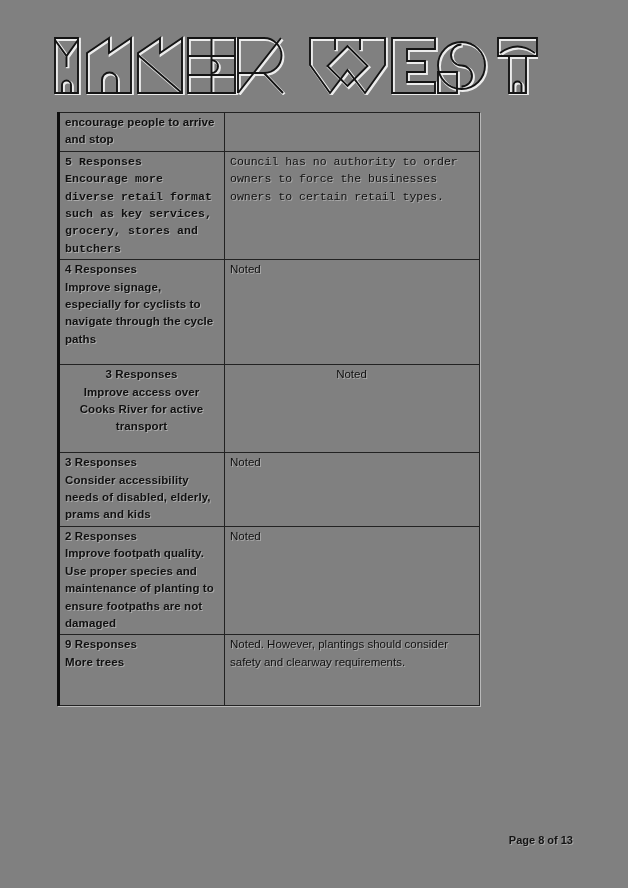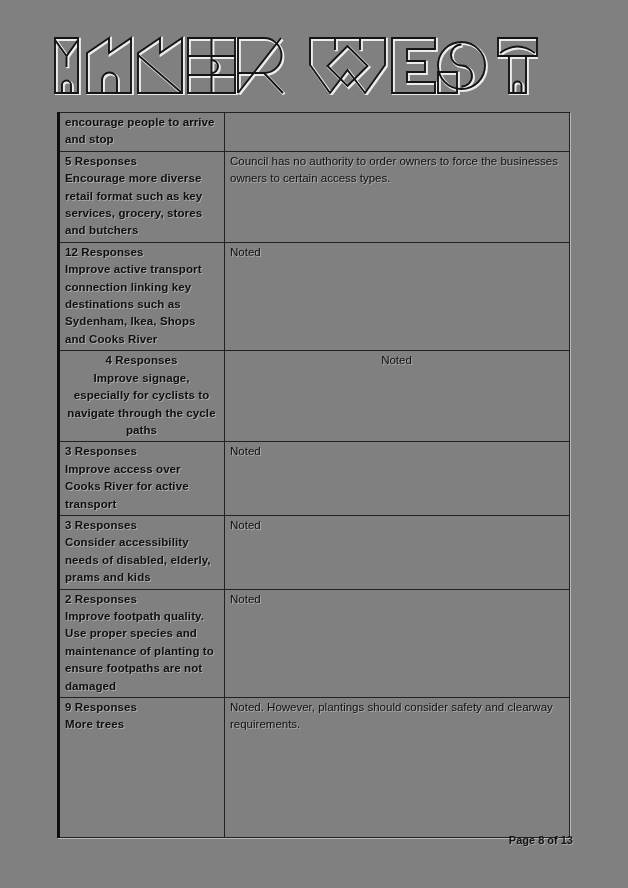--- a/index.html
+++ b/index.html
@@ -18,21 +18,21 @@
     position: absolute;
     left: 54px;
     top: 36px;
     width: 484px;
     height: 59px;
   }
   table.fb {
     position: absolute;
     left: 57px;
     top: 112px;
-    width: 513px;
+    width: 423px;
     border-collapse: collapse;
     table-layout: fixed;
     border: 1px solid #1b1b1b;
     border-left: 3px solid #0e0e0e;
     box-shadow: 1px 1px 0 rgba(255,255,255,0.45);
     padding-left: 16px;
   }
   table.fb td {
     border: 1px solid #222222;
     vertical-align: top;
@@ -46,21 +46,21 @@
   }
   table.fb td.cell-feedback {
     width: 153px;
     font-weight: 700;
     letter-spacing: 0.1px;
   }
   table.fb td.cell-response {
     font-weight: 400;
   }
   table.fb tr:nth-child(1) { height: 37px; }
-  table.fb tr:nth-child(2) { height: 87px; }
+  table.fb tr:nth-child(2) { height: 87px; font-family: Liberation Mono, monospace; }
   table.fb tr:nth-child(3) { height: 105px; }
   table.fb tr:nth-child(4) { height: 88px; text-align: center; }
   table.fb tr:nth-child(5) { height: 52px; }
   table.fb tr:nth-child(6) { height: 70px; }
   table.fb tr:nth-child(7) { height: 71px; }
   table.fb tr:nth-child(8) { height: 140px; margin-top: 40px; }
   table.fb tr:nth-child(9) { height: 35px; border-radius: 18px; }
   .footer {
     position: absolute;
     top: 834px;
@@ -121,28 +121,23 @@
   <table class="fb">
     <tbody>
     <tr>
       <td class="cell-feedback">encourage people to arrive and stop</td>
       <td class="cell-response"></td>
     </tr>
 
     <tr>
       <td class="cell-feedback">5 Responses
 Encourage more diverse retail format such as key services, grocery, stores and butchers</td>
-      <td class="cell-response">Council has no authority to order owners to force the businesses owners to certain access types.</td>
+      <td class="cell-response">Council has no authority to order owners to force the businesses owners to certain retail types.</td>
     </tr>
 
-    <tr>
-      <td class="cell-feedback">12 Responses
-Improve active transport connection linking key destinations such as Sydenham, Ikea, Shops and Cooks River</td>
-      <td class="cell-response">Noted</td>
-    </tr>
 
     <tr>
       <td class="cell-feedback">4 Responses
 Improve signage, especially for cyclists to navigate through the cycle paths</td>
       <td class="cell-response">Noted</td>
     </tr>
 
 
     <tr>
       <td class="cell-feedback">3 Responses

